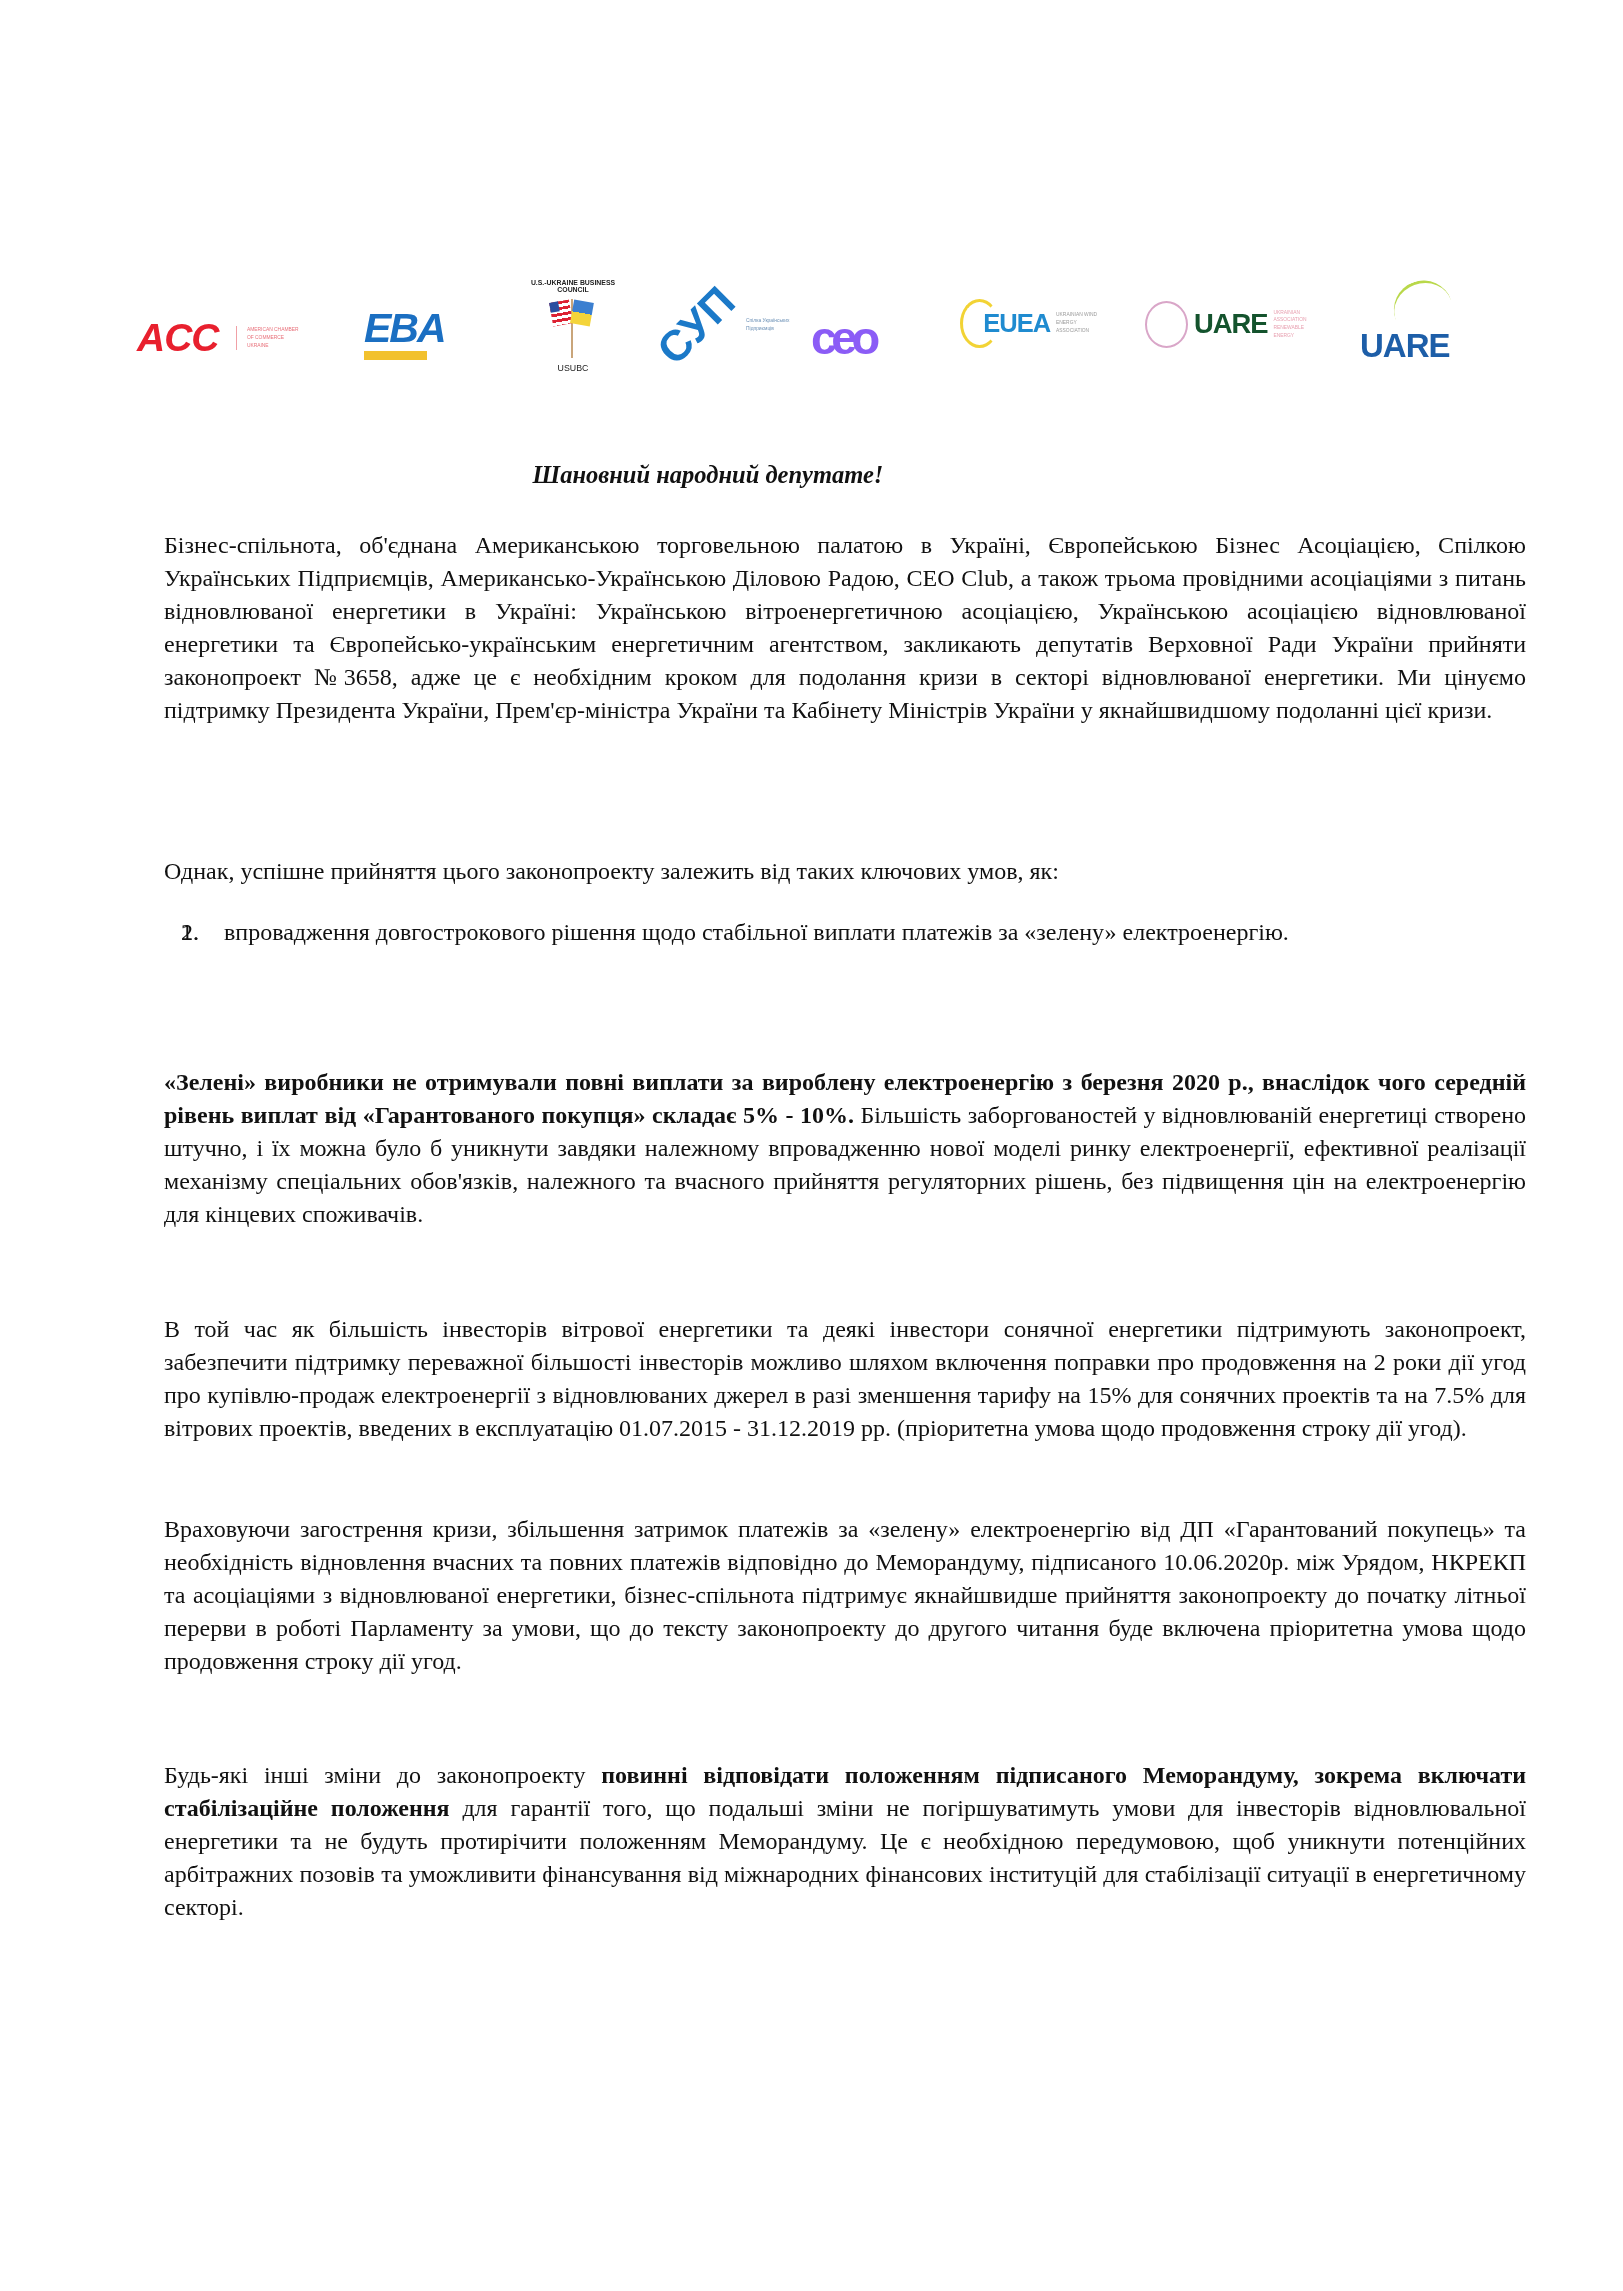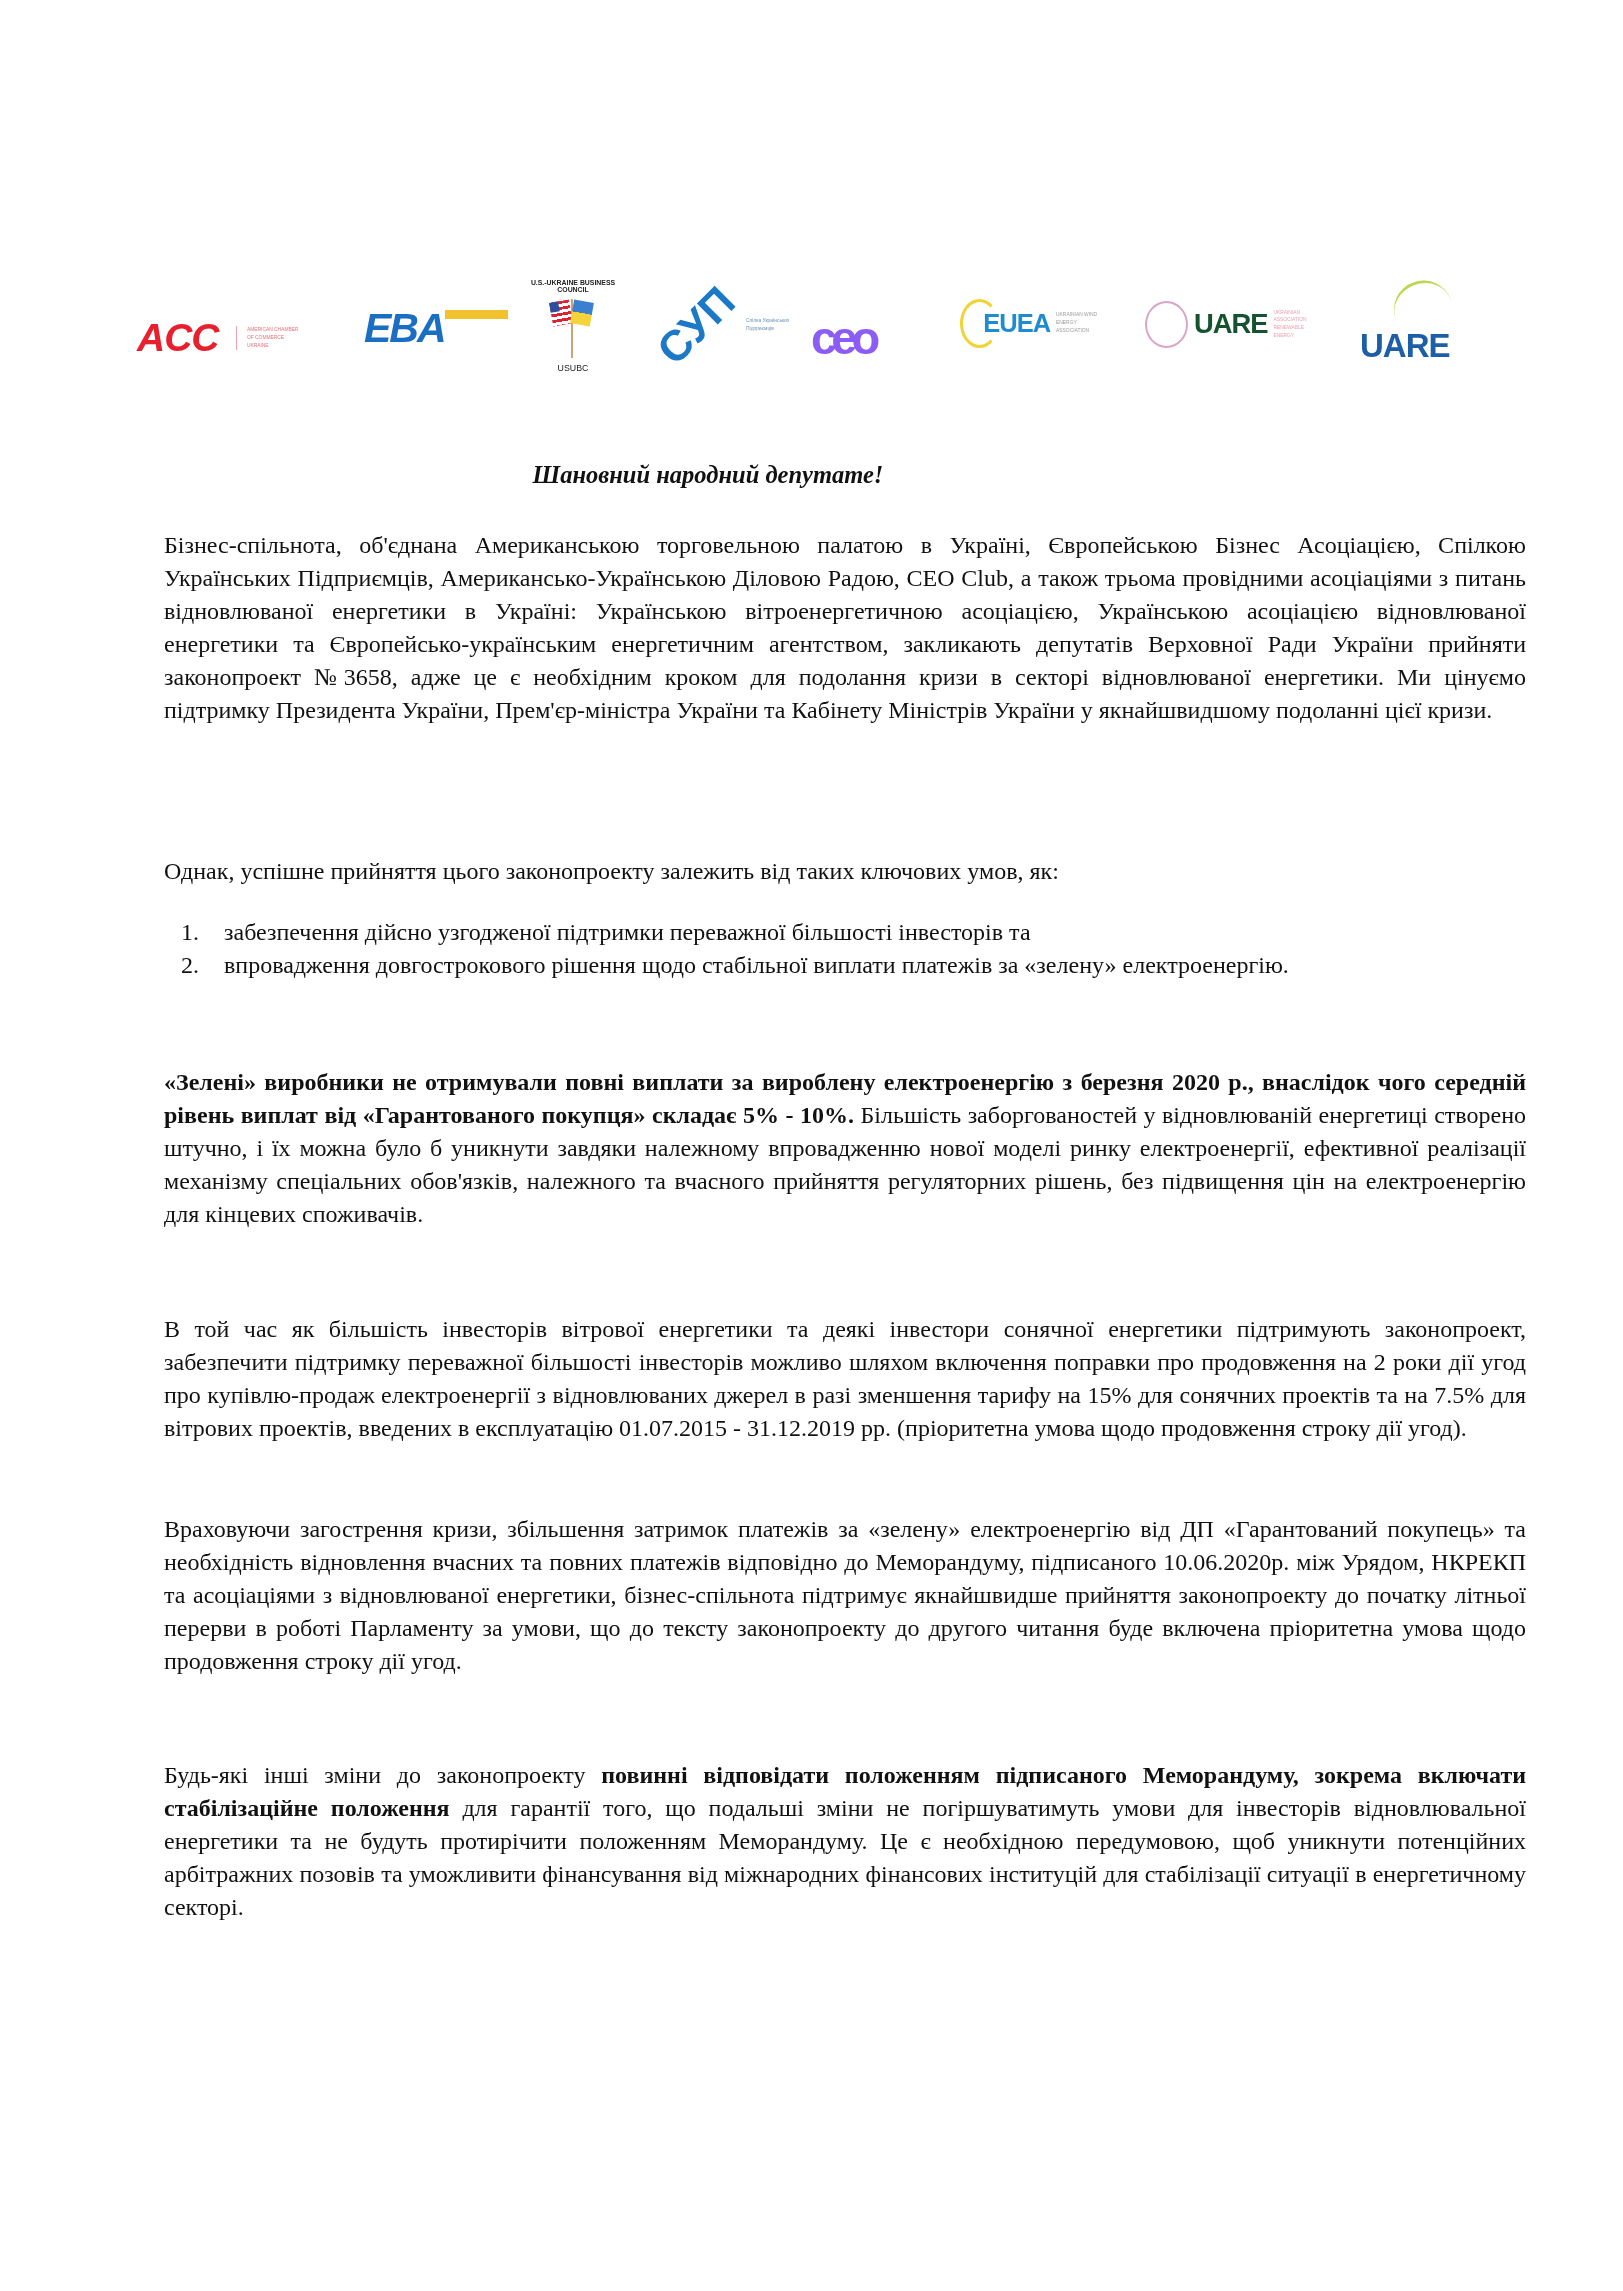--- a/index.html
+++ b/index.html
@@ -5,21 +5,21 @@
     html, body { margin: 0; padding: 0; background: #ffffff; }
     body {
       width: 1623px; height: 2292px; position: relative; overflow: hidden;
       font-family: "Liberation Serif", "DejaVu Serif", serif; color: #111;
     }
     .logos { position: absolute; top: 279px; left: 137px; width: 1372px; height: 108px; }
     .logo { position: absolute; display: flex; align-items: center; }
     .acc { left: 0; top: 37px; }
     .acc .mark { font-family: "Liberation Sans", sans-serif; font-weight: bold; font-style: italic; color: #e8202e; font-size: 39px; letter-spacing: -1px; }
     .acc .sub { margin-left: 17.6px; border-left: 1px solid #f0a0a6; padding-left: 9.8px; font-family: "Liberation Sans", sans-serif; font-size: 4.9px; color: #e8707a; line-height: 7.8px; width: 59px; }
-    .eba { left: 227px; top: 29px; flex-direction: row; align-items: flex-start; }
+    .eba { left: 227px; top: 29px; flex-direction: column; align-items: flex-start; }
     .eba .mark { font-family: "Liberation Sans", sans-serif; font-weight: bold; font-style: italic; color: #1b6fc2; font-size: 41px; letter-spacing: -2px; line-height: 41px; }
     .eba .bar { width: 63px; height: 8.8px; background: #f2c12e; margin-top: 2px; }
     .usubc { left: 392px; top: 0px; width: 88px; height: 108px; }
     .usubc .arc { position: absolute; left: 0; top: 0; width: 88px; text-align: center; font-family: "Liberation Sans", sans-serif; font-size: 6.9px; font-weight: bold; color: #222; }
     .usubc .flag-us { position: absolute; left: 21.6px; top: 21.6px; width: 19.6px; height: 23.5px; background: repeating-linear-gradient(180deg,#d23 0 2.9px,#fff 2.9px 5.9px); transform: rotate(-10deg); }
     .usubc .flag-us::before { content: ""; position: absolute; left: 0; top: 0; width: 8.8px; height: 9.8px; background: #2a4ea0; }
     .usubc .flag-ua { position: absolute; left: 43px; top: 21.6px; width: 19.6px; height: 23.5px; transform: rotate(10deg); background: linear-gradient(180deg,#3b7fd0 0 50%,#f4d43a 50% 100%); }
     .usubc .pole { position: absolute; left: 42px; top: 19.6px; width: 2px; height: 59px; background: #c9a57a; }
     .usubc .label { position: absolute; left: 0; top: 84px; width: 88px; text-align: center; font-family: "Liberation Sans", sans-serif; font-size: 8.8px; color: #222; }
     .syp { left: 515px; top: 21.6px; }
@@ -96,21 +96,20 @@
 
 <div class="greeting">Шановний народний депутате!</div>
 
 <div class="para p1">Бізнес-спільнота, об'єднана Американською торговельною палатою в Україні, Європейською Бізнес Асоціацією, Спілкою Українських Підприємців, Американсько-Українською Діловою Радою, CEO Club, а також трьома провідними асоціаціями з питань відновлюваної енергетики в Україні: Українською вітроенергетичною асоціацією, Українською асоціацією відновлюваної енергетики та Європейсько-українським енергетичним агентством, закликають депутатів Верховної Ради України прийняти законопроект №3658, адже це є необхідним кроком для подолання кризи в секторі відновлюваної енергетики. Ми цінуємо підтримку Президента України, Прем'єр-міністра України та Кабінету Міністрів України у якнайшвидшому подоланні цієї кризи.</div>
 
 <div class="para p2">Однак, успішне прийняття цього законопроекту залежить від таких ключових умов, як:</div>
 
 <ol class="list">
   <li>
     <span class="num">1.</span>
-    <span>забезпечення дійсно узгодженої підтримки переважної більшості інвесторів та</span>
   </li>
   <li>
     <span class="num">2.</span>
     <span>впровадження довгострокового рішення щодо стабільної виплати платежів за «зелену» електроенергію.</span>
   </li>
 </ol>
 
 <div class="para p3">
   <b>«Зелені» виробники не отримували повні виплати за вироблену електроенергію з березня 2020 р., внаслідок чого середній рівень виплат від «Гарантованого покупця» складає 5% - 10%.</b><span> Більшість заборгованостей у відновлюваній енергетиці створено штучно, і їх можна було б уникнути завдяки належному впровадженню нової моделі ринку електроенергії, ефективної реалізації механізму спеціальних обов'язків, належного та вчасного прийняття регуляторних рішень, без підвищення цін на електроенергію для кінцевих споживачів.</span>
 </div>

